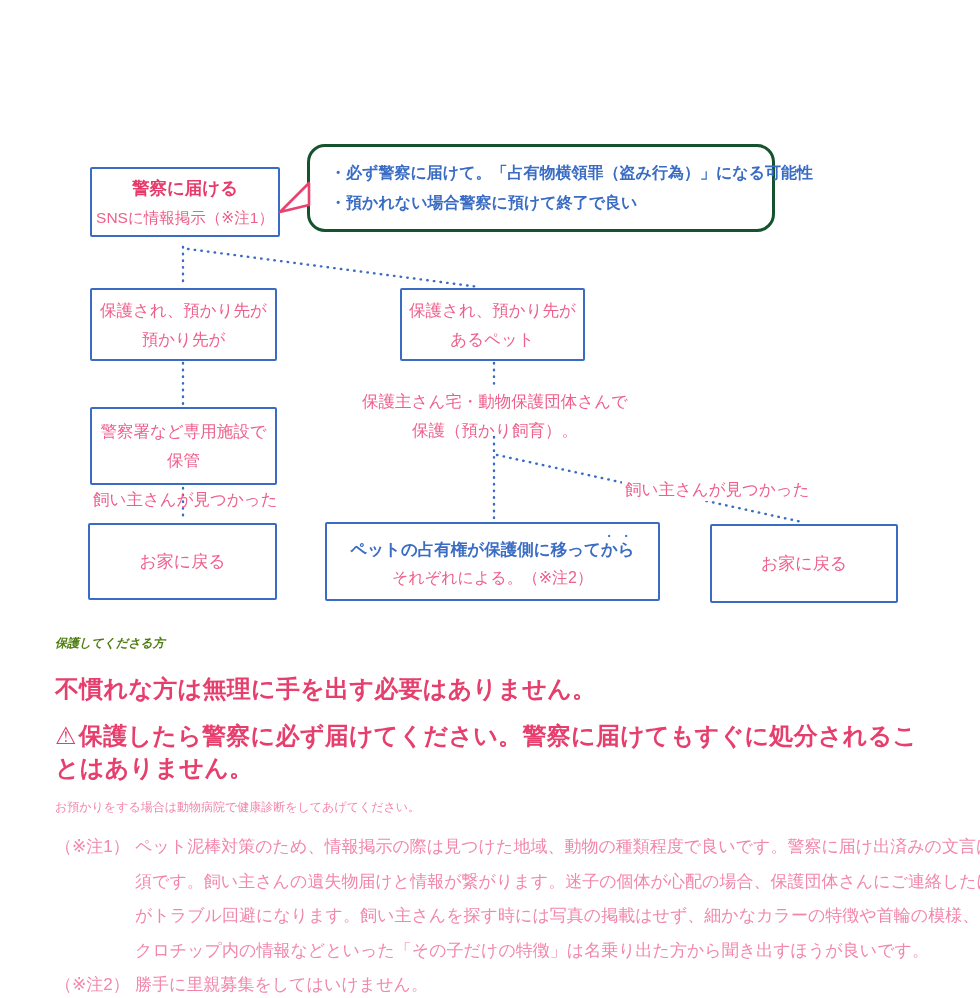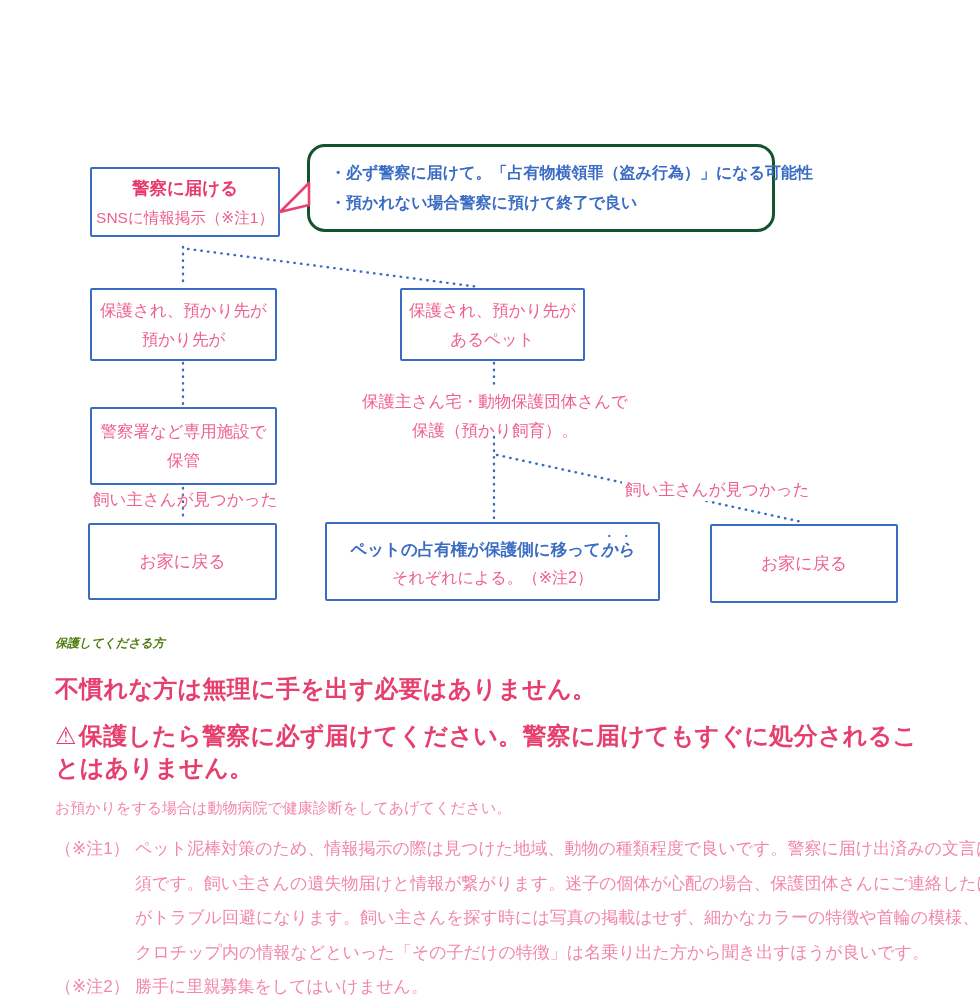--- a/index.html
+++ b/index.html
@@ -28,28 +28,28 @@
 
   
   .bubble{position:absolute;left:307px;top:144px;width:468px;height:88px;z-index:2;background:#fff;
           border:3px solid #14532d;border-radius:18px;box-sizing:border-box;
           display:flex;flex-direction:column;justify-content:center;padding:6px 20px;}
   .bubble div{color:#3a6cc4;font-weight:700;font-size:16px;line-height:1.9;white-space:nowrap;}
   .tail{position:absolute;left:276px;top:178px;z-index:3;}
   .tail polygon{fill:#ffffff;stroke:#e8426e;stroke-width:2.6;stroke-linejoin:round;}
 
   
-  .ten{-webkit-text-emphasis:filled dot #3a6cc4;text-emphasis:filled dot #3a6cc4;font-style:italic;}
+  .ten{-webkit-text-emphasis:filled dot #3a6cc4;text-emphasis:filled dot #3a6cc4;}
 
   
   .notes{position:absolute;left:55px;top:635px;width:885px;z-index:2;}
   .notes-heading{color:#4d7c0f;font-weight:700;font-size:12px;margin:0 0 21px 0;font-style:italic;}
   .bold-pink{color:#e63e6d;font-weight:700;font-size:24px;margin:0 0 15px 0;letter-spacing:.3px;}
   .warn{margin-right:2px;}
-  .note-plain{color:#f287aa;font-size:15px;margin:0 0 14px 0;}
+  .note-plain{color:#f287aa;font-size:12px;margin:0 0 14px 0;}
   .note-row{display:flex;color:#f287aa;font-size:17px;}
   .note-label{width:80px;flex-shrink:0;line-height:34.5px;}
   .note-body{line-height:34.5px;}
   .note-body div{white-space:nowrap;}
 </style>
 </head>
 <body>
 
 <div class="canvas">
 

